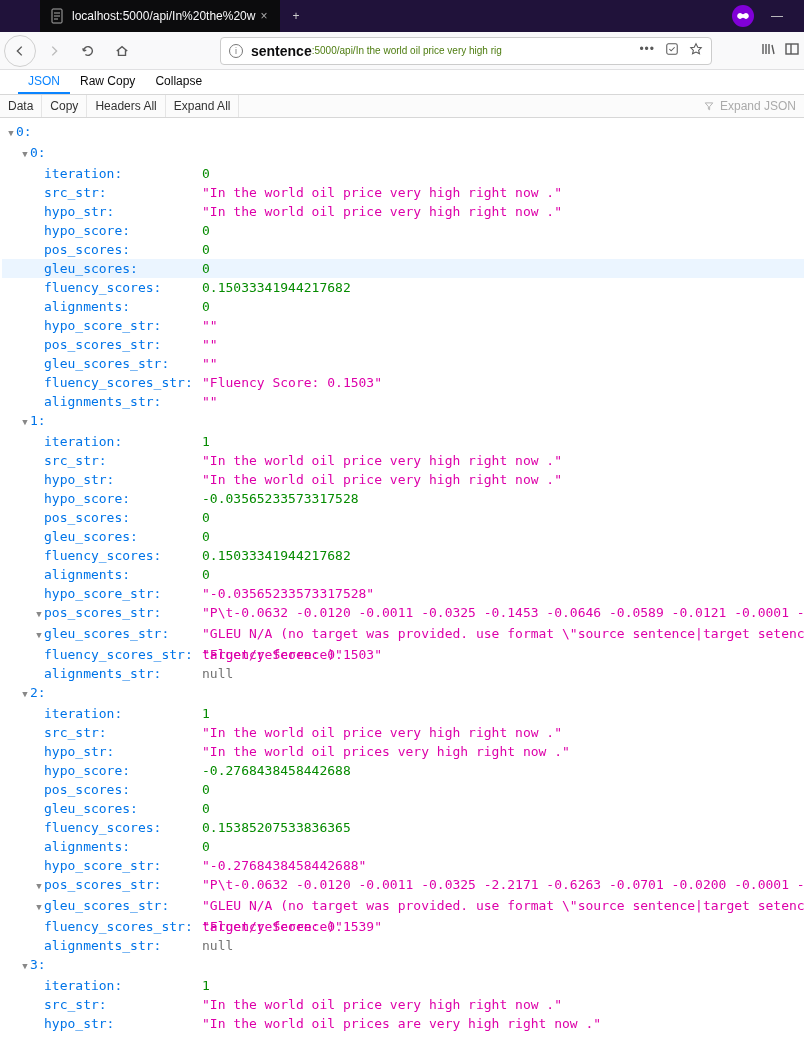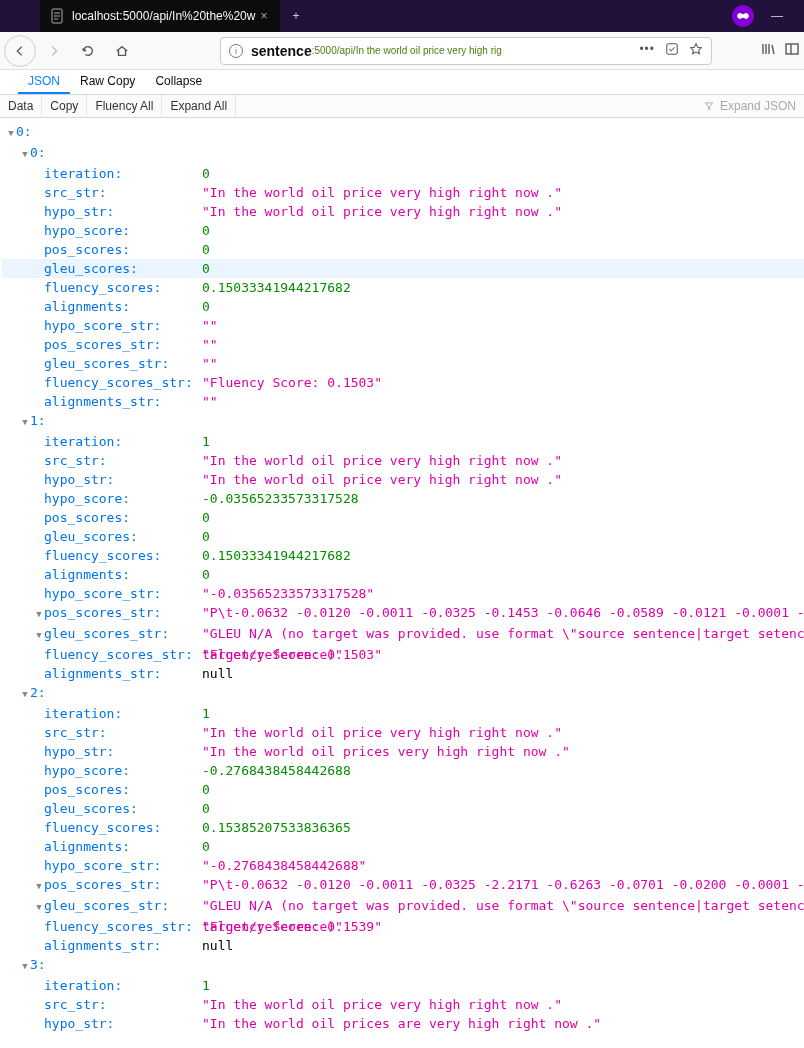--- a/index.html
+++ b/index.html
@@ -39,21 +39,21 @@
   .json-view { font-family: Consolas, Menlo, monospace; font-size: 13px; line-height: 19px; padding: 4px 0 20px 2px; }
   .row { display: flex; align-items: baseline; white-space: nowrap; position: relative; }
   .row.highlight { background: #ebf5ff; }
   .toggle { color: #888; cursor: pointer; width: 10px; display: inline-block; text-align: center; font-size: 9px; }
   .toggle.right { color: #888; }
   .idx, .key { color: #0074e8; }
   .lbl-area { display: inline-block; }
   .val-col { position: absolute; left: 200px; }
   .v-num { color: #058b00; }
   .v-str { color: #dd00a9; }
-  .v-null { color: #000000; }
+  .v-null { color: #737373; }
 </style>
 </head>
 <body>
 
 <div class="title-bar">
   <div class="tab">
     <span class="tab-icon">
         <svg viewBox="0 0 16 16">
           <rect x="2" y="1" width="10" height="14" rx="1" fill="none" stroke="#aaa" stroke-width="1"></rect>
           <path d="M4 5h6M4 8h6M4 11h4" stroke="#aaa" stroke-width="1"></path>
@@ -122,21 +122,21 @@
 
 <div class="sub-tab-row">
   <div class="sub-tab active">JSON</div>
   <div class="sub-tab">Raw Copy</div>
   <div class="sub-tab">Collapse</div>
 </div>
 
 <div class="toolbar-row">
   <div class="tool-btn">Data</div>
   <div class="tool-btn">Copy</div>
-  <div class="tool-btn">Fluency All</div>
+  <div class="tool-btn">Headers All</div>
   <div class="tool-btn">Expand All</div>
   <div class="filter-box">
     <svg width="10" height="10" viewBox="0 0 16 16" fill="none" stroke="#aaa" stroke-width="1.4">
         <path d="M2 3h12l-5 6v5l-2-1v-4z"></path>
       </svg>
     <span>Expand JSON</span>
   </div>
 </div>
 
 <div class="json-view" id="json-view">

